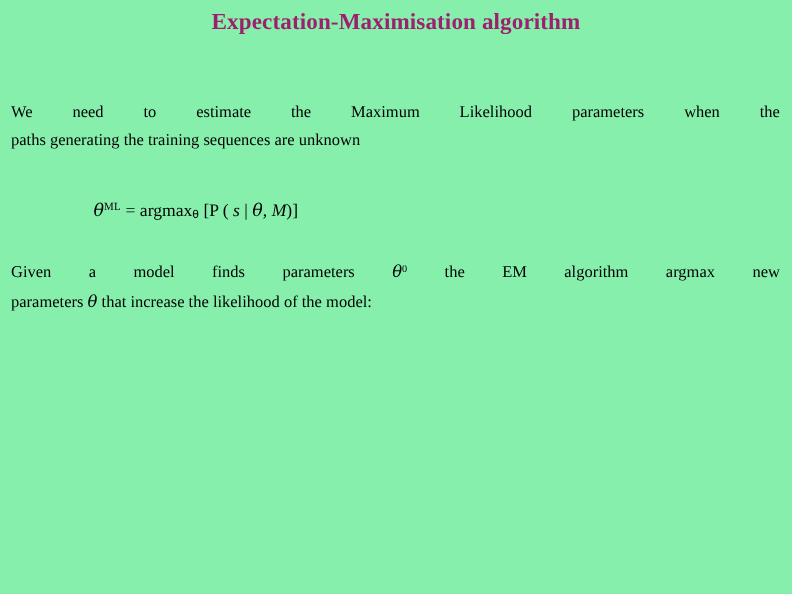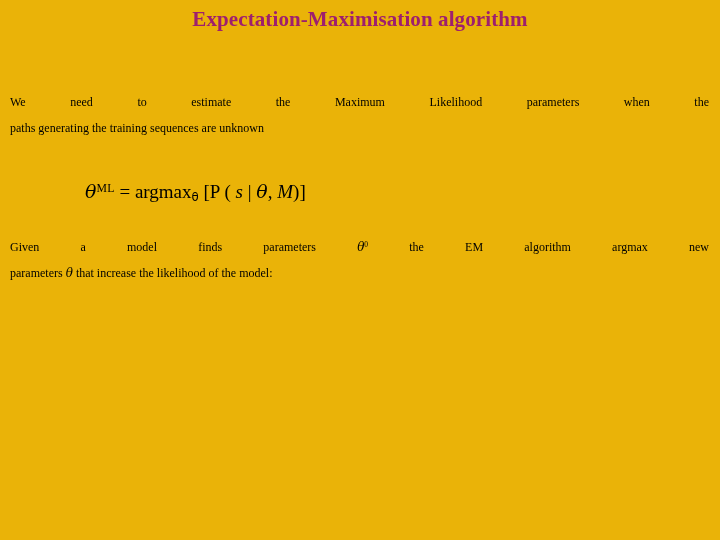--- a/index.html
+++ b/index.html
@@ -13,21 +13,21 @@
     height: 540px;
     overflow: hidden;
     font-family: "Liberation Serif", "DejaVu Serif", serif;
     color: #000000;
     -webkit-font-smoothing: none;
   }
   .slide {
     position: relative;
     width: 720px;
     height: 540px;
-    background: #eab308;
+    background: #86efac;
   }
 
   
   .slide-title {
     position: absolute;
     left: 0;
     top: 7px;
     width: 720px;
     text-align: center;
     font-family: "Liberation Serif", "DejaVu Serif", serif;
@@ -37,21 +37,21 @@
     letter-spacing: 0.1px;
     color: #9E1F6E;
     white-space: nowrap;
   }
 
   
   .body-block {
     position: absolute;
     left: 10px;
     width: 699px;
-    font-size: 12px;
+    font-size: 15px;
     line-height: 26px;
     text-align: justify;
     text-justify: inter-word;
   }
   .body-block.p1 { top: 89px; }
   .body-block.p2 { top: 232px; }
 
   
   .body-block .line-justified {
     display: block;
@@ -59,21 +59,21 @@
     text-align-last: justify;
   }
   .body-block .line-plain {
     display: block;
     text-align: left;
   }
 
   
   .formula {
     position: absolute;
-    font-size: 19px;
+    font-size: 16px;
     line-height: 26px;
     white-space: nowrap;
   }
   .formula.f1 { left: 85px; top: 176px; }
   .formula.f2 { left: 79px; top: 320px; }
 
   .sym {
     font-family: "DejaVu Serif", "Liberation Serif", serif;
     font-style: italic;
   }

